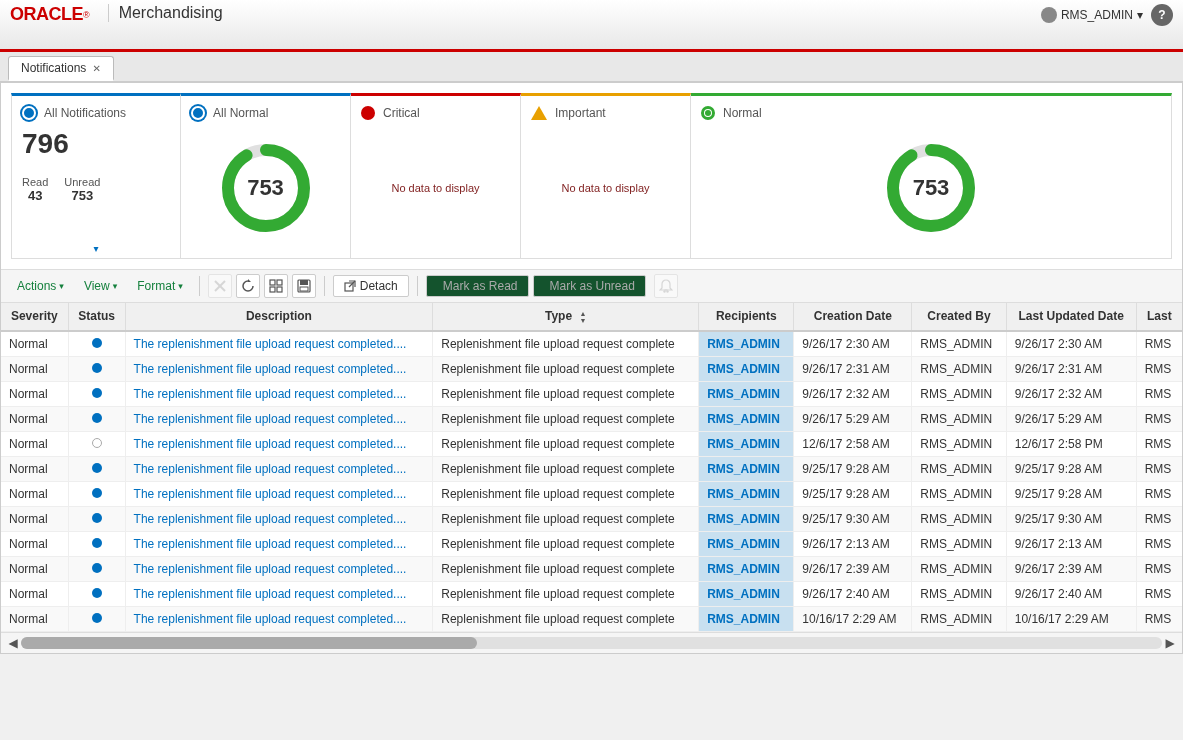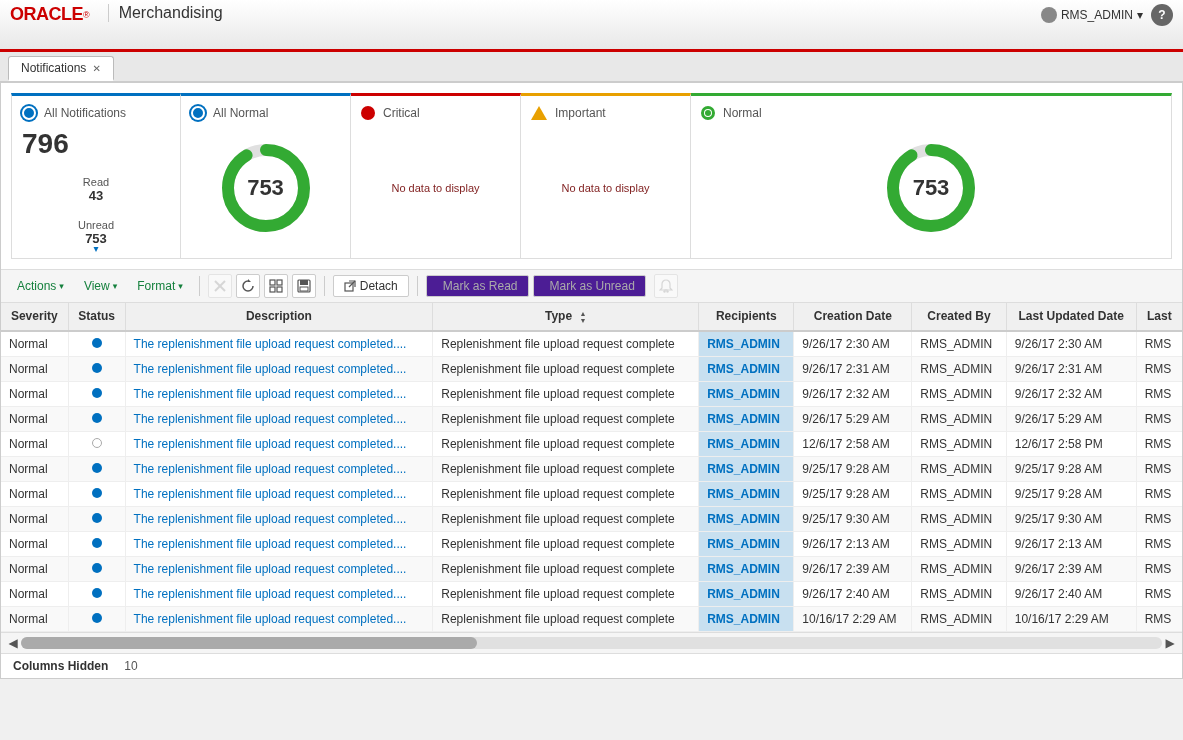--- a/index.html
+++ b/index.html
@@ -190,21 +190,20 @@
       font-weight: bold;
       color: #333;
       margin-bottom: 16px;
     }
     .card-sub {
       display: flex;
       gap: 16px;
       font-size: 11px;
       color: #555;
       margin-top: 4px;
-      flex-direction: column;
     }
     .card-sub-item {
       display: flex;
       flex-direction: column;
       align-items: center;
     }
     .card-sub-label {
       color: #555;
     }
     .card-sub-value {
@@ -322,21 +321,21 @@
       padding: 3px 10px;
       background: white;
       border: 1px solid #ccc;
       cursor: pointer;
       font-size: 12px;
       color: #555;
       border-radius: 2px;
     }
     .mark-read-btn.disabled, .mark-unread-btn.disabled {
       color: #aaa;
-      background: #4c1d95;
+      background: #14532d;
       padding-left: 16px;
     }
 
     
     .table-container {
       overflow-x: auto;
       overflow-y: hidden;
     }
     table {
       width: 100%;
@@ -776,18 +775,14 @@
   </div>
 
   <div style="display:flex;align-items:center;padding:2px 4px;border-top:1px solid #ddd;background:#f5f5f5;">
     <div class="scroll-left">◀</div>
     <div class="scrollbar-track">
       <div class="scrollbar-thumb"></div>
     </div>
     <div class="scroll-right">▶</div>
   </div>
 
-  <div class="columns-hidden-bar">
-    <span class="columns-hidden-label">Columns Hidden</span>
-    <span>10</span>
-  </div>
 
 </div>
 
 </body></html>

